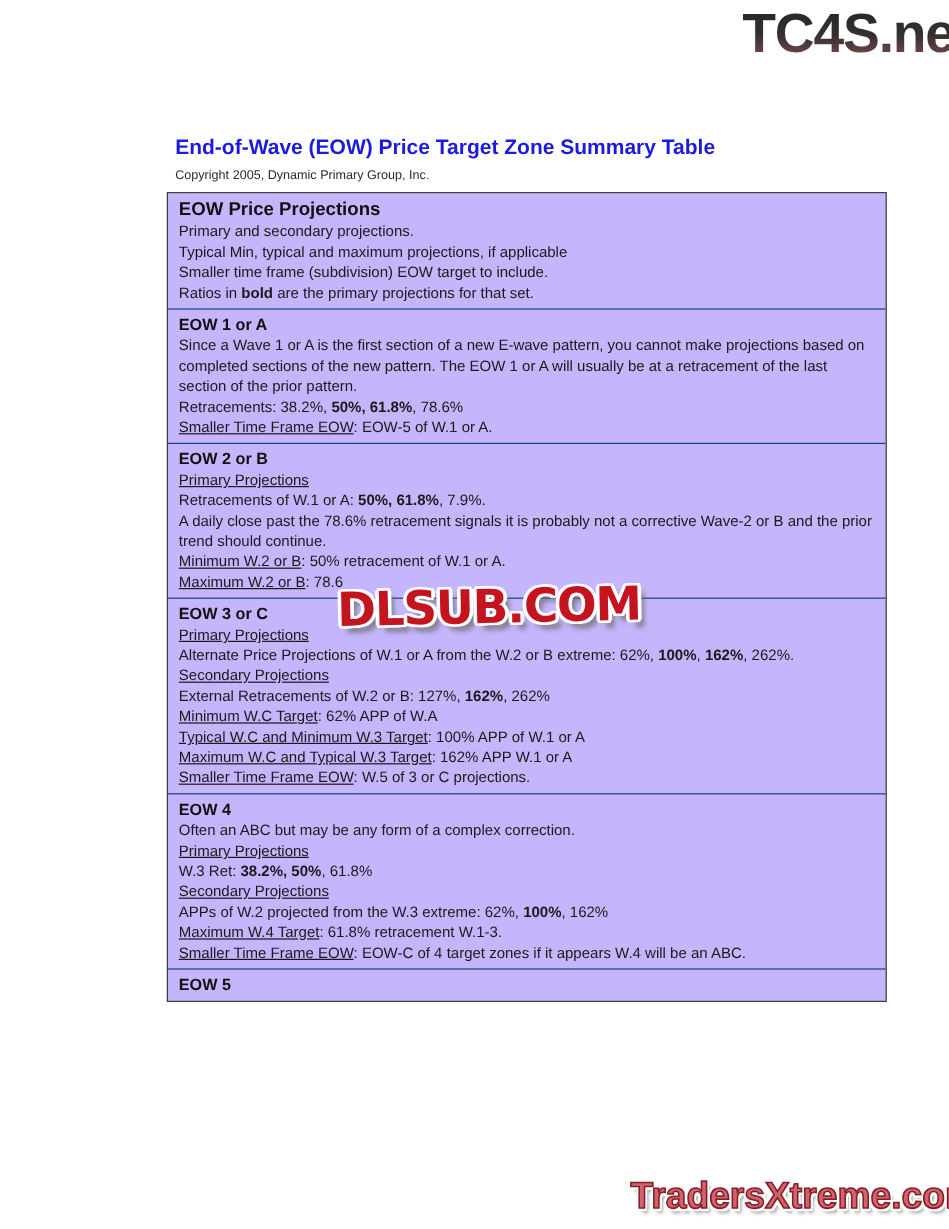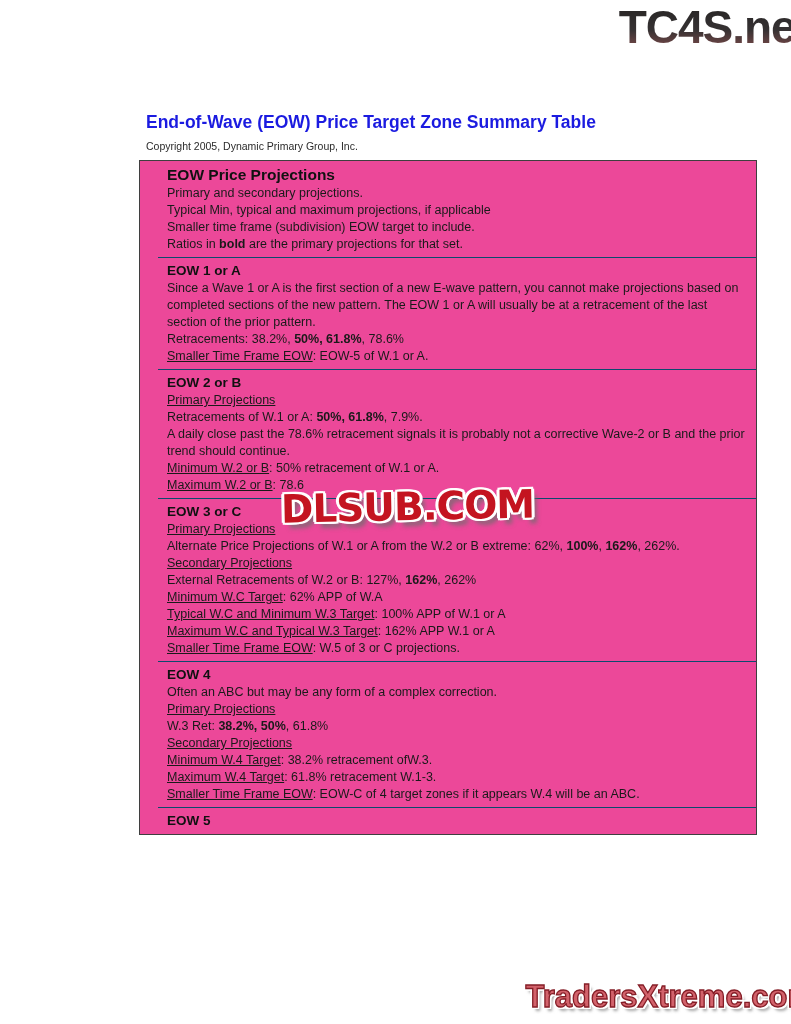--- a/index.html
+++ b/index.html
@@ -24,21 +24,21 @@
     font-size:17.5px;font-weight:bold;color:var(--title-blue,#1b1be0);
     white-space:nowrap;
   }
   .copyright{
     position:absolute;left:117px;top:140px;
     font-size:10.5px;color:#2b2b2b;
   }
   
   .eow-table{
     position:absolute;left:110px;top:160px;width:598px;
-    border:1px solid #3f3f3f;background:#ec4899;padding-left:18px;
+    border:1px solid #3f3f3f;background:#c4b5fd;
   }
   .section{border-top:1px solid #0c4a6e;padding:3px 9px 4px 9px;}
   .section:first-child{border-top:none;}
   .sec-header{font-size:13.5px;font-weight:bold;color:#111;line-height:19px;}
   .sec-header.big{font-size:15.5px;line-height:21px;}
   .line{font-size:12.5px;color:#1a1a1a;line-height:17px;}
   .line .b{font-weight:bold;}
   .line .u{text-decoration:underline;}
   
   .dlsub{
@@ -106,21 +106,21 @@
         <div class="line"><span class="u">Typical W.C and Minimum W.3 Target</span><span>: 100% APP of W.1 or A</span></div>
         <div class="line"><span class="u">Maximum W.C and Typical W.3 Target</span><span>: 162% APP W.1 or A</span></div>
         <div class="line"><span class="u">Smaller Time Frame EOW</span><span>: W.5 of 3 or C projections.</span></div>
       </div>
       <div class="section">
         <div class="sec-header">EOW 4</div>
         <div class="line"><span>Often an ABC but may be any form of a complex correction.</span></div>
         <div class="line"><span class="u">Primary Projections</span></div>
         <div class="line"><span>W.3 Ret: </span><span class="b">38.2%, 50%</span><span>, 61.8%</span></div>
         <div class="line"><span class="u">Secondary Projections</span></div>
-        <div class="line"><span class="u">Minimum W.4 Target</span><span>: 38.2% retracement ofW.3.</span></div>
+        <div class="line"><span>APPs of W.2 projected from the W.3 extreme: 62%, </span><span class="b">100%</span><span>, 162%</span></div>
         <div class="line"><span class="u">Maximum W.4 Target</span><span>: 61.8% retracement W.1-3.</span></div>
         <div class="line"><span class="u">Smaller Time Frame EOW</span><span>: EOW-C of 4 target zones if it appears W.4 will be an ABC.</span></div>
       </div>
       <div class="section">
         <div class="sec-header">EOW 5</div>
       </div>
     </div>
   <div class="dlsub">DLSUB.COM</div>
   <div class="traders">TradersXtreme.com</div>
 </div>

